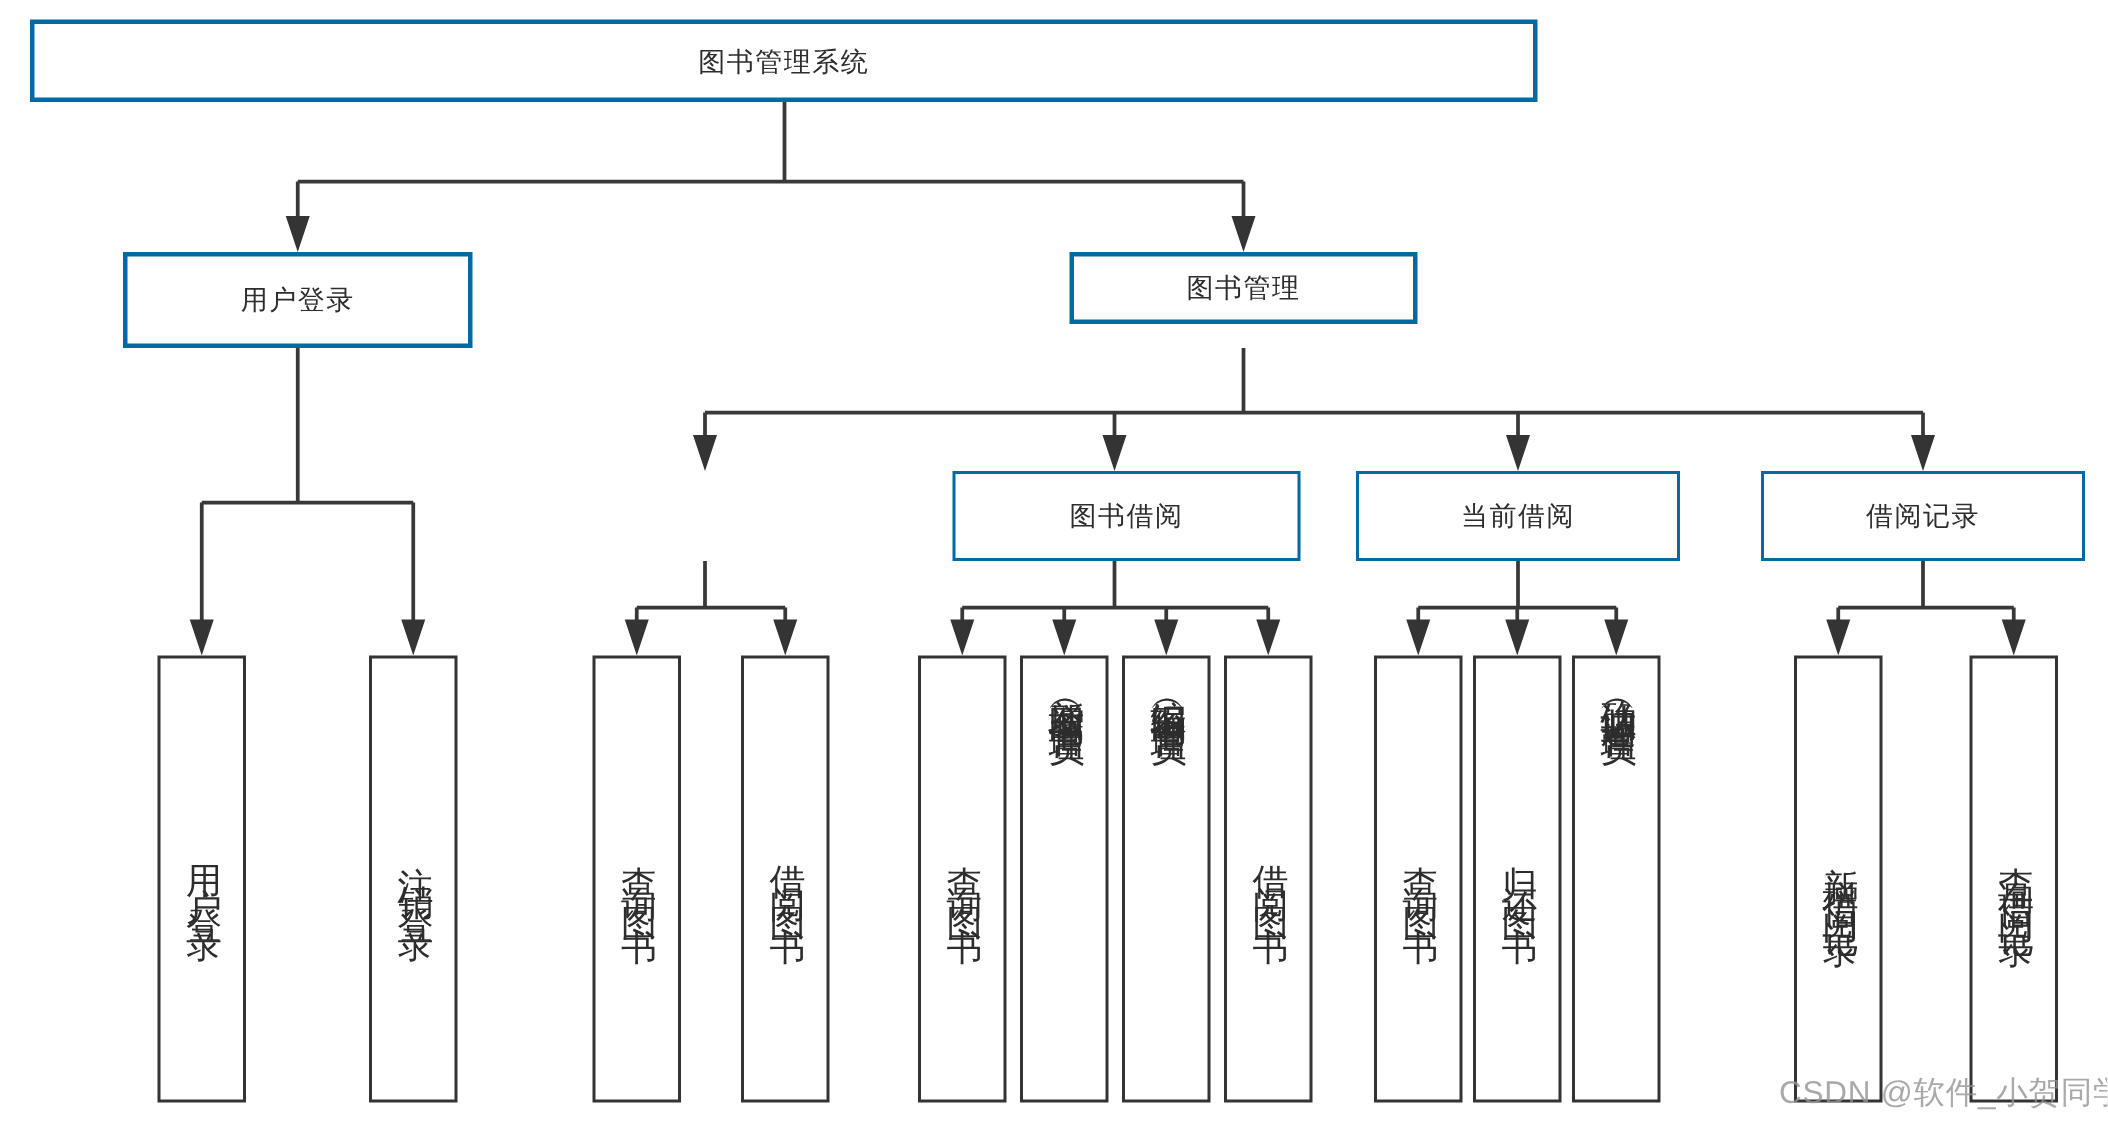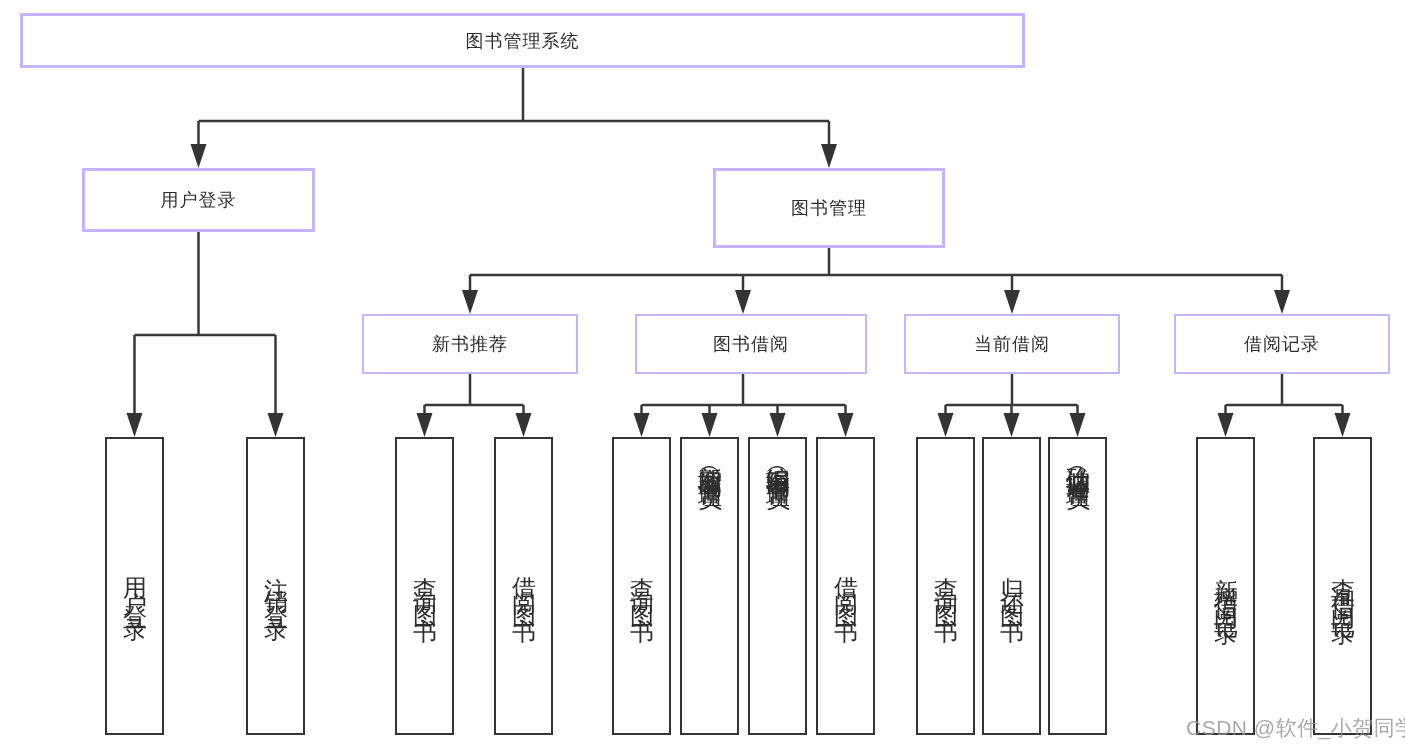--- a/index.html
+++ b/index.html
@@ -8,21 +8,21 @@
     width:1405px; height:747px;
     background:#ffffff;
     font-family:"Liberation Sans", sans-serif;
     color:#2d2d2d;
     overflow:hidden;
   }
   svg.wires { position:absolute; left:0; top:0; z-index:0; }
   .node {
     position:absolute;
     background:#ffffff;
-    border:3px solid #c4b5fd;
+    border:3px solid #0369a1;
     box-sizing:border-box;
     display:flex; align-items:center; justify-content:center;
     font-size:18px;
     letter-spacing:1px;
     z-index:1;
     white-space:nowrap;
   }
   .node.cat { border-width:2.5px; }
   .leaf {
     position:absolute;
@@ -81,23 +81,22 @@
              M937.5 413 L953.5 413 L945.5 437 Z
              M1003.5 413 L1019.5 413 L1011.5 437 Z
              M1069.5 413 L1085.5 413 L1077.5 437 Z
              M1217.5 413 L1233.5 413 L1225.5 437 Z
              M1334.5 413 L1350.5 413 L1342.5 437 Z"></path>
   </svg>
 
   <div class="node" style="left:20px; top:13px; width:1005px; height:55px;">图书管理系统</div>
 
   <div class="node" style="left:82px; top:168px; width:233px; height:64px;">用户登录</div>
-  <div class="node" style="left:713px; top:168px; width:232px; height:80px;">图书管理</div>
+  <div class="node" style="left:713px; top:168px; width:232px; height:48px;">图书管理</div>
 
-  <div class="node cat" style="left:362px; top:314px; width:216px; height:60px;">新书推荐</div>
   <div class="node cat" style="left:635px; top:314px; width:232px; height:60px;">图书借阅</div>
   <div class="node cat" style="left:904px; top:314px; width:216px; height:60px;">当前借阅</div>
   <div class="node cat" style="left:1174px; top:314px; width:216px; height:60px;">借阅记录</div>
 
   <div class="leaf" style="left:105px;">用户登录</div>
   <div class="leaf" style="left:246px;">注销登录</div>
 
   <div class="leaf" style="left:395px;">查询图书</div>
   <div class="leaf" style="left:494px;">借阅图书</div>
 

